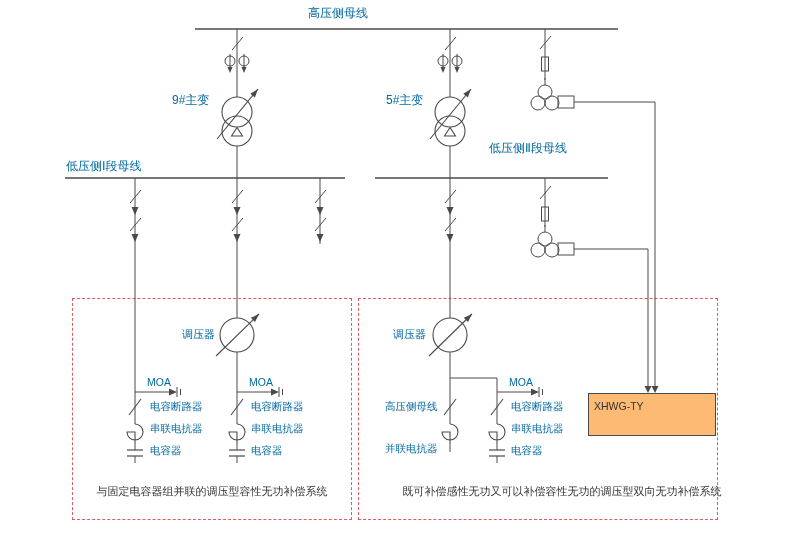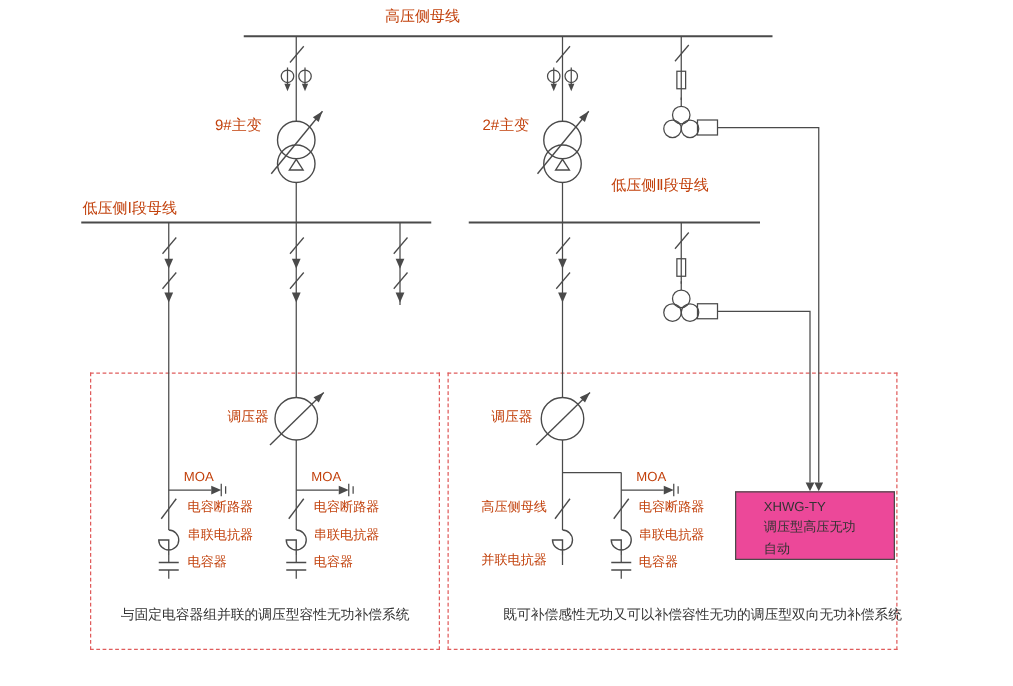--- a/index.html
+++ b/index.html
@@ -1,30 +1,30 @@
 <!DOCTYPE html>
 <html><head>
 <meta charset="utf-8">
 <style>
   *{margin:0;padding:0;box-sizing:border-box}
   html,body{background:#ffffff}
   .stage{position:relative;width:810px;height:549px;background:#fff;overflow:hidden;
          font-family:"Liberation Sans",sans-serif;color:#333}
   .stage svg{position:absolute;left:0;top:0;z-index:2}
-  .lbl{position:absolute;white-space:nowrap;font-size:12px;color:#c2410c;z-index:3;line-height:1.2}
+  .lbl{position:absolute;white-space:nowrap;font-size:12px;color:#0369a1;z-index:3;line-height:1.2}
   .md{font-size:11px}
   .sm{font-size:10.5px}
   .dashed-box{position:absolute;border:1px dashed #e05c5c;background:transparent;z-index:1}
   .box-left{left:72px;top:298px;width:280px;height:222px}
   .box-right{left:358px;top:298px;width:360px;height:222px}
   .caption{position:absolute;text-align:center;font-size:11px;color:#333;z-index:3;white-space:nowrap}
   .caption-left{left:72px;top:484px;width:280px}
   .caption-right{left:358px;top:484px;width:408px}
-  .controller{position:absolute;left:588px;top:393px;width:128px;height:55px;border:1px solid #4a4a4a;
-              background:#ec4899;z-index:3;padding:4px 22px;font-size:10.5px;line-height:1.55;color:#333}
+  .controller{position:absolute;left:588px;top:393px;width:128px;height:43px;border:1px solid #4a4a4a;
+              background:#fdba74;z-index:3;padding:4px 5px;font-size:10.5px;line-height:1.55;color:#333}
 </style>
 </head>
 <body>
 
 <div class="stage">
 
   <div class="dashed-box box-left"></div>
   <div class="dashed-box box-right"></div>
 
   <svg width="810" height="549" viewBox="0 0 810 549">
@@ -175,21 +175,21 @@
         <use href="#reac" x="497" y="432"></use>
         <line x1="497" y1="444" x2="497" y2="450"></line>
         <use href="#cap" x="497" y="450"></use>
         <line x1="497" y1="456" x2="497" y2="463"></line>
       </g>
     </g>
   </svg>
 
   <div class="lbl" style="left:308px;top:6px">高压侧母线</div>
   <div class="lbl" style="left:172px;top:93px">9#主变</div>
-  <div class="lbl" style="left:386px;top:93px">2#主变</div>
+  <div class="lbl" style="left:386px;top:93px">5#主变</div>
   <div class="lbl" style="left:66px;top:159px">低压侧Ⅰ段母线</div>
   <div class="lbl" style="left:489px;top:141px">低压侧Ⅱ段母线</div>
 
   <div class="lbl md" style="left:182px;top:328px">调压器</div>
   <div class="lbl md" style="left:393px;top:328px">调压器</div>
 
   <div class="lbl sm" style="left:147px;top:376px">MOA</div>
   <div class="lbl sm" style="left:150px;top:400px">电容断路器</div>
   <div class="lbl sm" style="left:150px;top:422px">串联电抗器</div>
   <div class="lbl sm" style="left:150px;top:444px">电容器</div>
@@ -202,19 +202,18 @@
   <div class="lbl sm" style="left:385px;top:400px">高压侧母线</div>
   <div class="lbl sm" style="left:385px;top:442px">并联电抗器</div>
 
   <div class="lbl sm" style="left:509px;top:376px">MOA</div>
   <div class="lbl sm" style="left:511px;top:400px">电容断路器</div>
   <div class="lbl sm" style="left:511px;top:422px">串联电抗器</div>
   <div class="lbl sm" style="left:511px;top:444px">电容器</div>
 
   <div class="controller">
     <div>XHWG-TY</div>
-    <div>调压型高压无功自动</div>
   </div>
 
   <div class="caption caption-left">与固定电容器组并联的调压型容性无功补偿系统</div>
   <div class="caption caption-right">既可补偿感性无功又可以补偿容性无功的调压型双向无功补偿系统</div>
 
 </div>
 
 </body></html>

